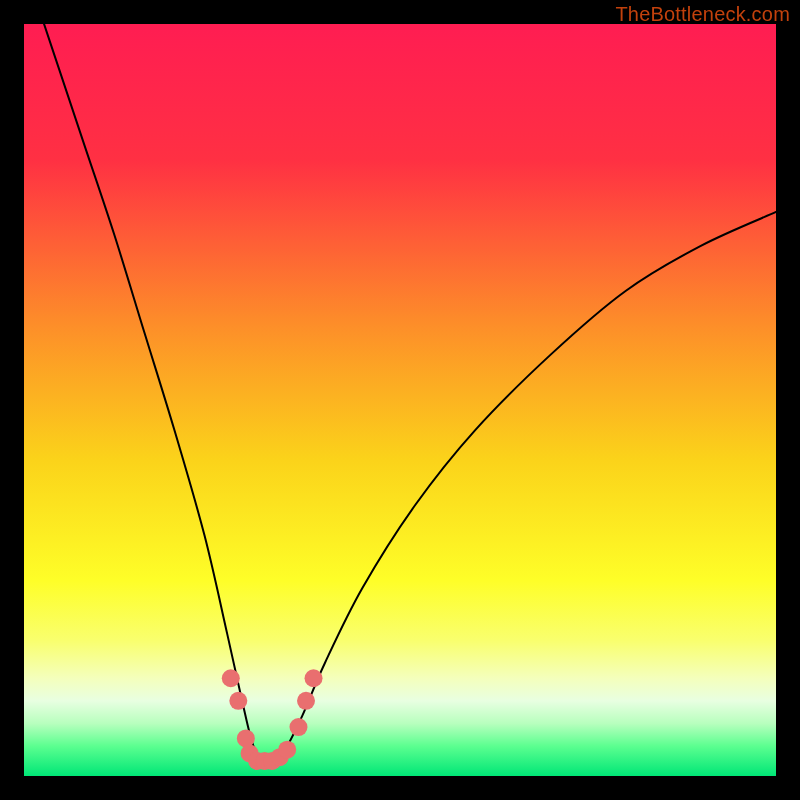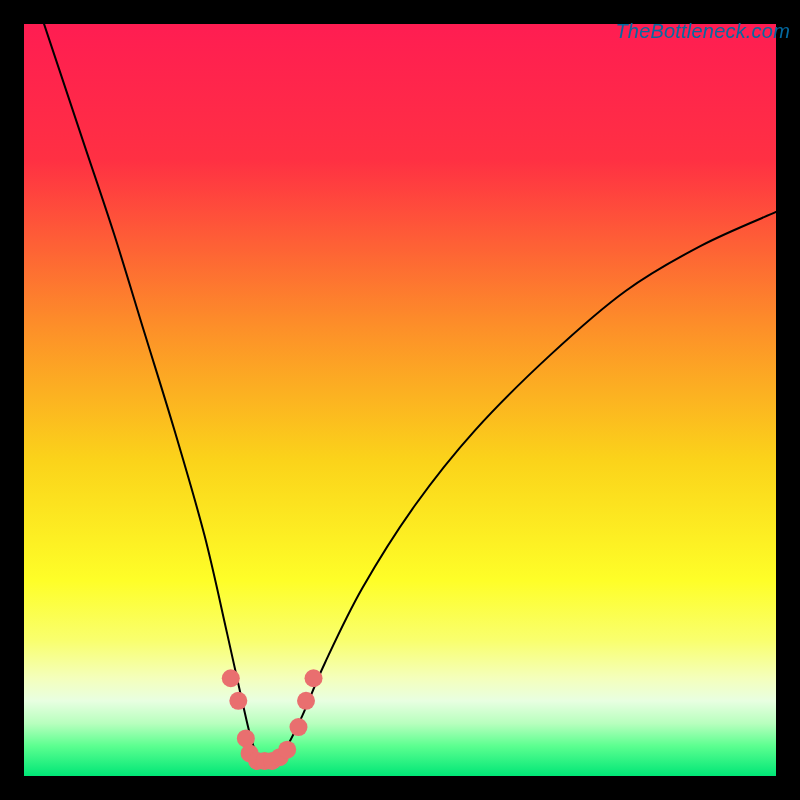--- a/index.html
+++ b/index.html
@@ -12,28 +12,27 @@
     font-family: Arial, Helvetica, sans-serif;
   }
   .frame {
     position: relative;
     width: 800px;
     height: 800px;
     background: #000;
   }
   .watermark {
     position: absolute;
-    top: 20px;
+    top: 3px;
     right: 10px;
-    color: #0369a1;
+    color: #c2410c;
     font-size: 20px;
     font-weight: 500;
     letter-spacing: 0.2px;
     z-index: 5;
-    font-style: italic;
   }
   .plot-wrap {
     position: absolute;
     left: 24px;
     top: 24px;
     width: 752px;
     height: 752px;
   }
   svg {
     display: block;

